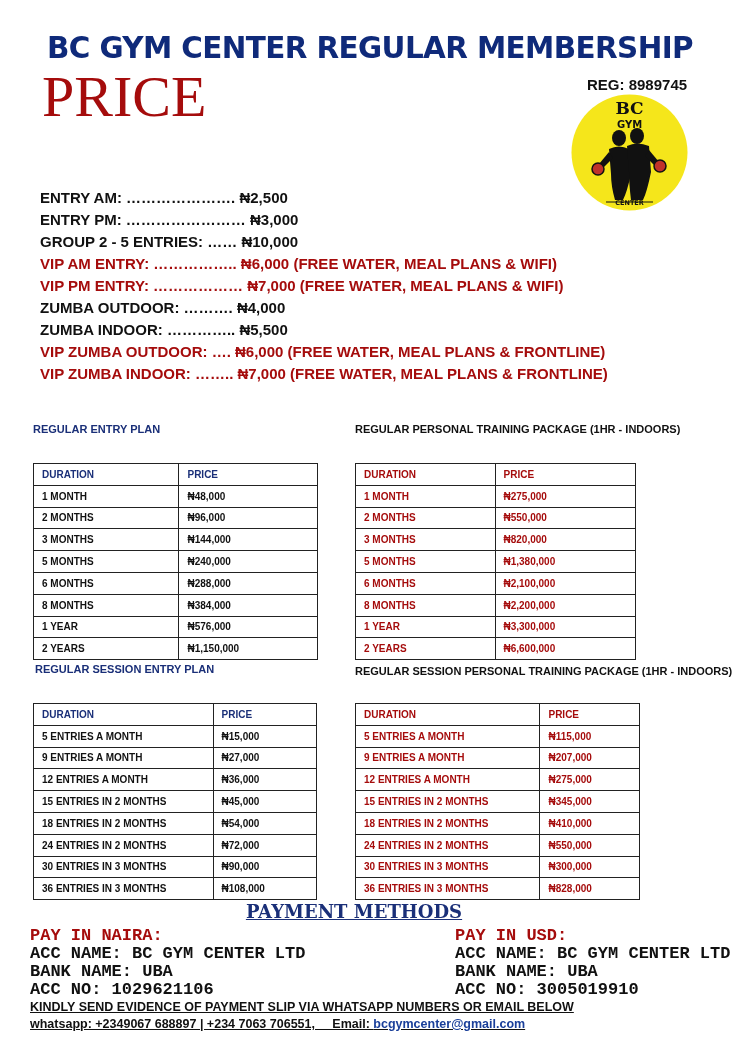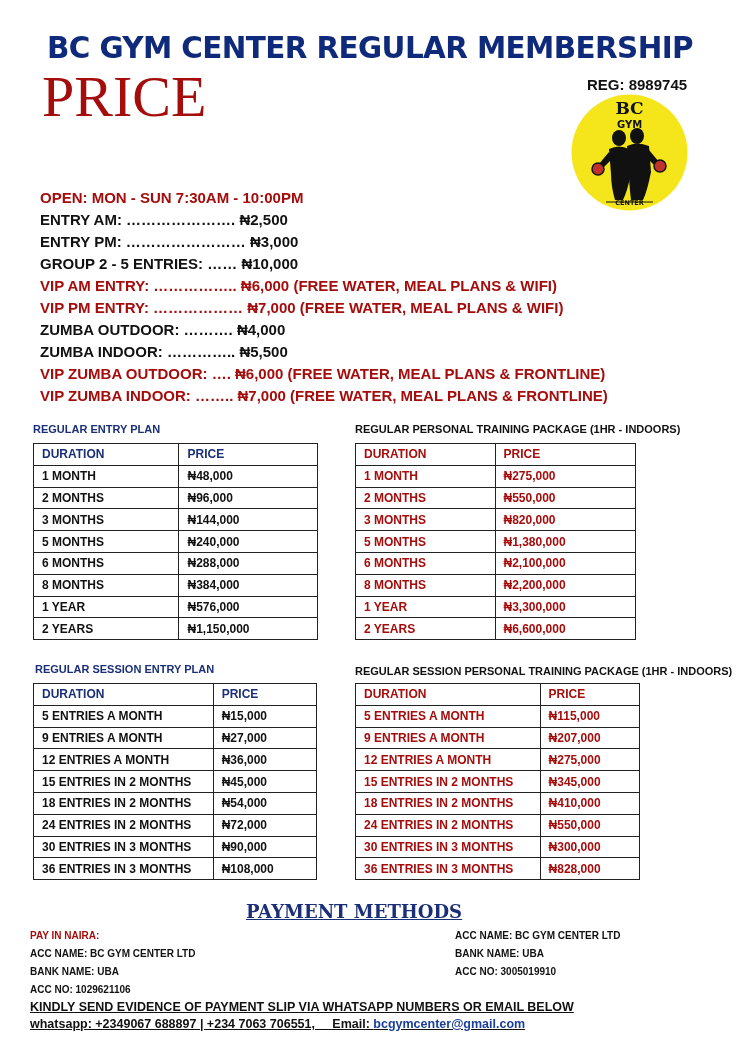--- a/index.html
+++ b/index.html
@@ -24,39 +24,39 @@
   .info-lines { left: 40px; top: 187px; }
   .info-line { font-weight: bold; font-size: 15px; line-height: 22px; height: 22px; white-space: nowrap; }
   .info-line.red { color: #a50c0c; }
   .info-line.black { color: #111; }
 
   .section-title { font-weight: bold; font-size: 11px; white-space: nowrap; }
   .section-title.blue { color: #1a2f78; }
   .section-title.dark { color: #111; }
 
   table.price-table {
-    position: absolute; border-collapse: collapse; font-weight: bold; font-size: 12px;
+    position: absolute; border-collapse: collapse; font-weight: bold; font-size: 10px; margin-top: 20px;
   }
   table.price-table td {
     border: 1.3px solid #222; height: 21.8px; padding: 0 0 0 8px; box-sizing: border-box; white-space: nowrap;
   }
   table.blue-head th, table.red-head th {
     border: 1.3px solid #222; height: 21.8px; padding: 0 0 0 8px; text-align: left; box-sizing: border-box; font-weight: bold;
   }
   table.blue-head th { color: #1a2f78; }
   table.red-head th { color: #a50c0c; }
   table.black-body td { color: #111; }
   table.red-body td { color: #a50c0c; }
 
   .pay-title {
     left: 0; width: 708px; top: 901px; text-align: center;
     font-family: "DejaVu Serif", serif; font-weight: bold; font-size: 18px; color: #1a2f78;
     text-decoration: underline;
   }
-  .pay-col { font-weight: bold; font-size: 10px; line-height: 18px; }
+  .pay-col { font-weight: bold; font-size: 17px; line-height: 18px; font-family: Liberation Mono, monospace; }
   .pay-col .head { color: #a50c0c; }
   .pay-col .ln { color: #111; }
   .footer { left: 30px; top: 999px; font-weight: bold; font-size: 12.5px; line-height: 17px; color: #111; text-decoration: underline; }
   .email { color: #1a3f9a; }
 </style>
 </head>
 <body>
 
 <div class="abs main-title">BC GYM CENTER REGULAR MEMBERSHIP</div>
 <div class="abs price-list">
@@ -79,21 +79,20 @@
       <path d="M78 56 L88 68 L84 72 L74 62 Z"></path>
     </g>
     <circle cx="27" cy="75" r="6" fill="#c0332a" stroke="#111" stroke-width="1.5"></circle>
     <circle cx="89" cy="72" r="6" fill="#c0332a" stroke="#111" stroke-width="1.5"></circle>
     <line x1="35" y1="108" x2="82" y2="108" stroke="#111" stroke-width="1"></line>
     <text x="58.5" y="111" text-anchor="middle" font-family="DejaVu Sans, sans-serif" font-weight="bold" font-size="6.5" fill="#111">CENTER</text>
   </svg>
 </div>
 
 <div class="abs info-lines">
-  <div class="info-line red">OPEN: MON - SUN 7:30AM - 10:00PM</div>
   <div class="info-line black">ENTRY AM: …………………. ₦2,500</div>
   <div class="info-line black">ENTRY PM: …………………… ₦3,000</div>
   <div class="info-line black">GROUP 2 - 5 ENTRIES: …… ₦10,000</div>
   <div class="info-line red">VIP AM ENTRY: …………….. ₦6,000 (FREE WATER, MEAL PLANS &amp; WIFI)</div>
   <div class="info-line red">VIP PM ENTRY: ……………… ₦7,000 (FREE WATER, MEAL PLANS &amp; WIFI)</div>
   <div class="info-line black">ZUMBA OUTDOOR: ………. ₦4,000</div>
   <div class="info-line black">ZUMBA INDOOR: ………….. ₦5,500</div>
   <div class="info-line red">VIP ZUMBA OUTDOOR: …. ₦6,000 (FREE WATER, MEAL PLANS &amp; FRONTLINE)</div>
   <div class="info-line red">VIP ZUMBA INDOOR: …….. ₦7,000 (FREE WATER, MEAL PLANS &amp; FRONTLINE)</div>
 </div>
@@ -293,20 +292,21 @@
 <div class="abs pay-title">PAYMENT METHODS</div>
 
 <div class="abs pay-col" style="left:30px; top:927px;">
   <div class="head">PAY IN NAIRA:</div>
   <div class="ln">ACC NAME: BC GYM CENTER LTD</div>
   <div class="ln">BANK NAME: UBA</div>
   <div class="ln">ACC NO: 1029621106</div>
 </div>
 
 <div class="abs pay-col" style="left:455px; top:927px;">
+  <div class="head">PAY IN USD:</div>
   <div class="ln">ACC NAME: BC GYM CENTER LTD</div>
   <div class="ln">BANK NAME: UBA</div>
   <div class="ln">ACC NO: 3005019910</div>
 </div>
 
 <div class="abs footer">
   <div>KINDLY SEND EVIDENCE OF PAYMENT SLIP VIA WHATSAPP NUMBERS OR EMAIL BELOW</div>
   <div><span style="white-space:pre;">whatsapp: +2349067 688897 | +234 7063 706551,     Email: </span><span class="email">bcgymcenter@gmail.com</span></div>
 </div>
 

